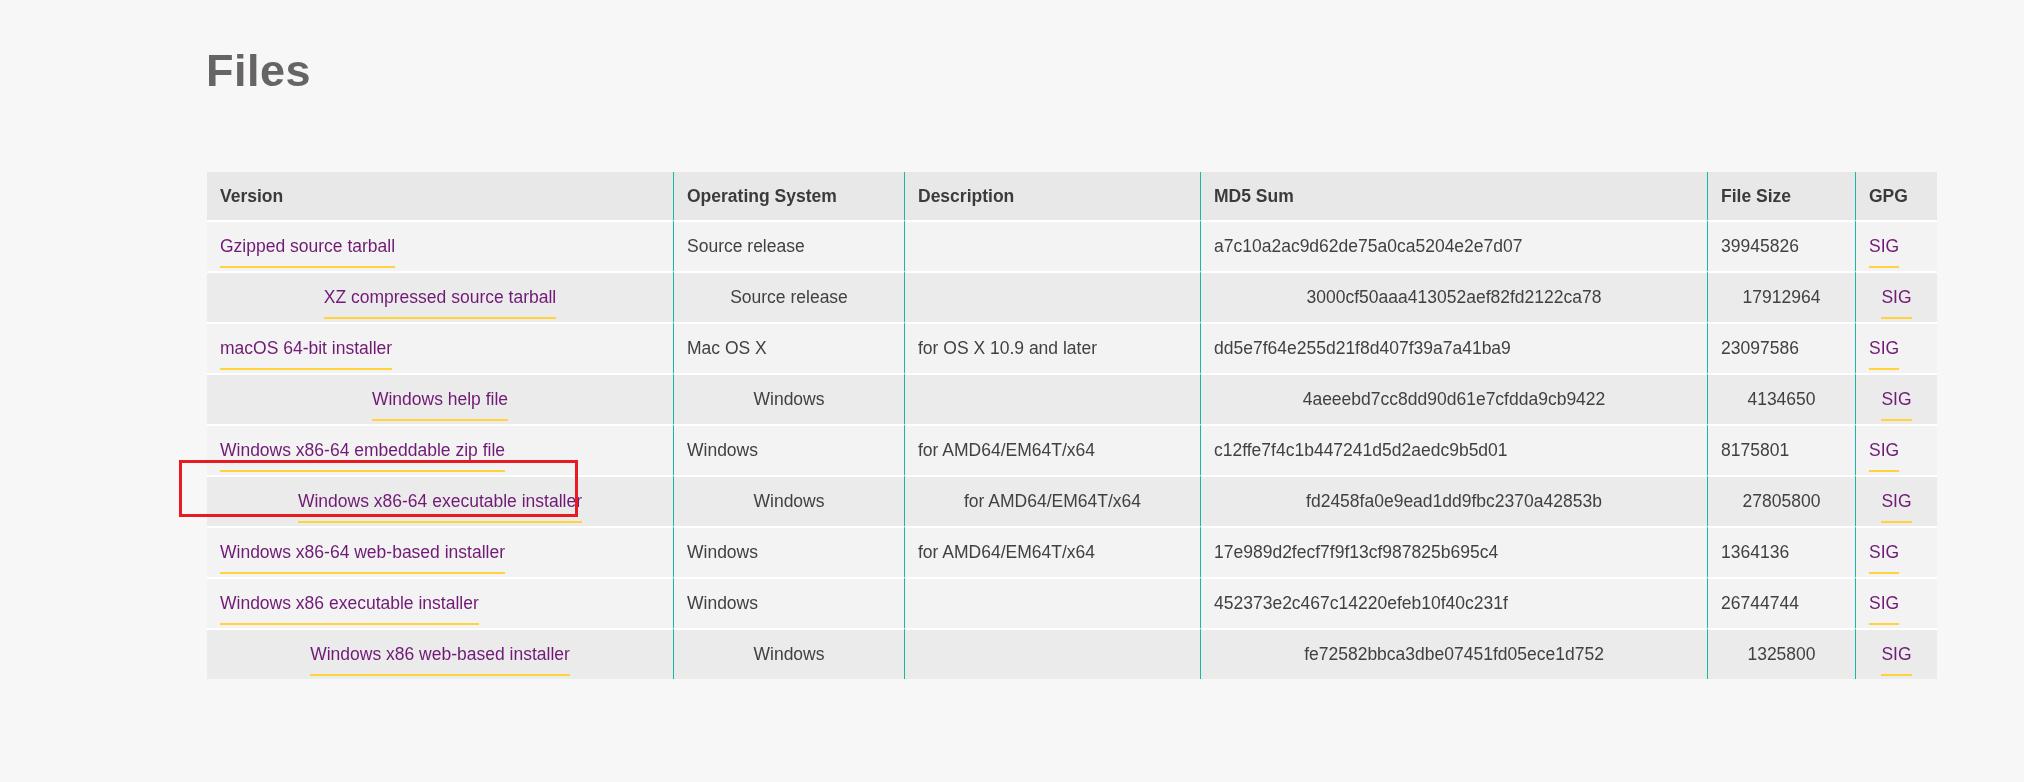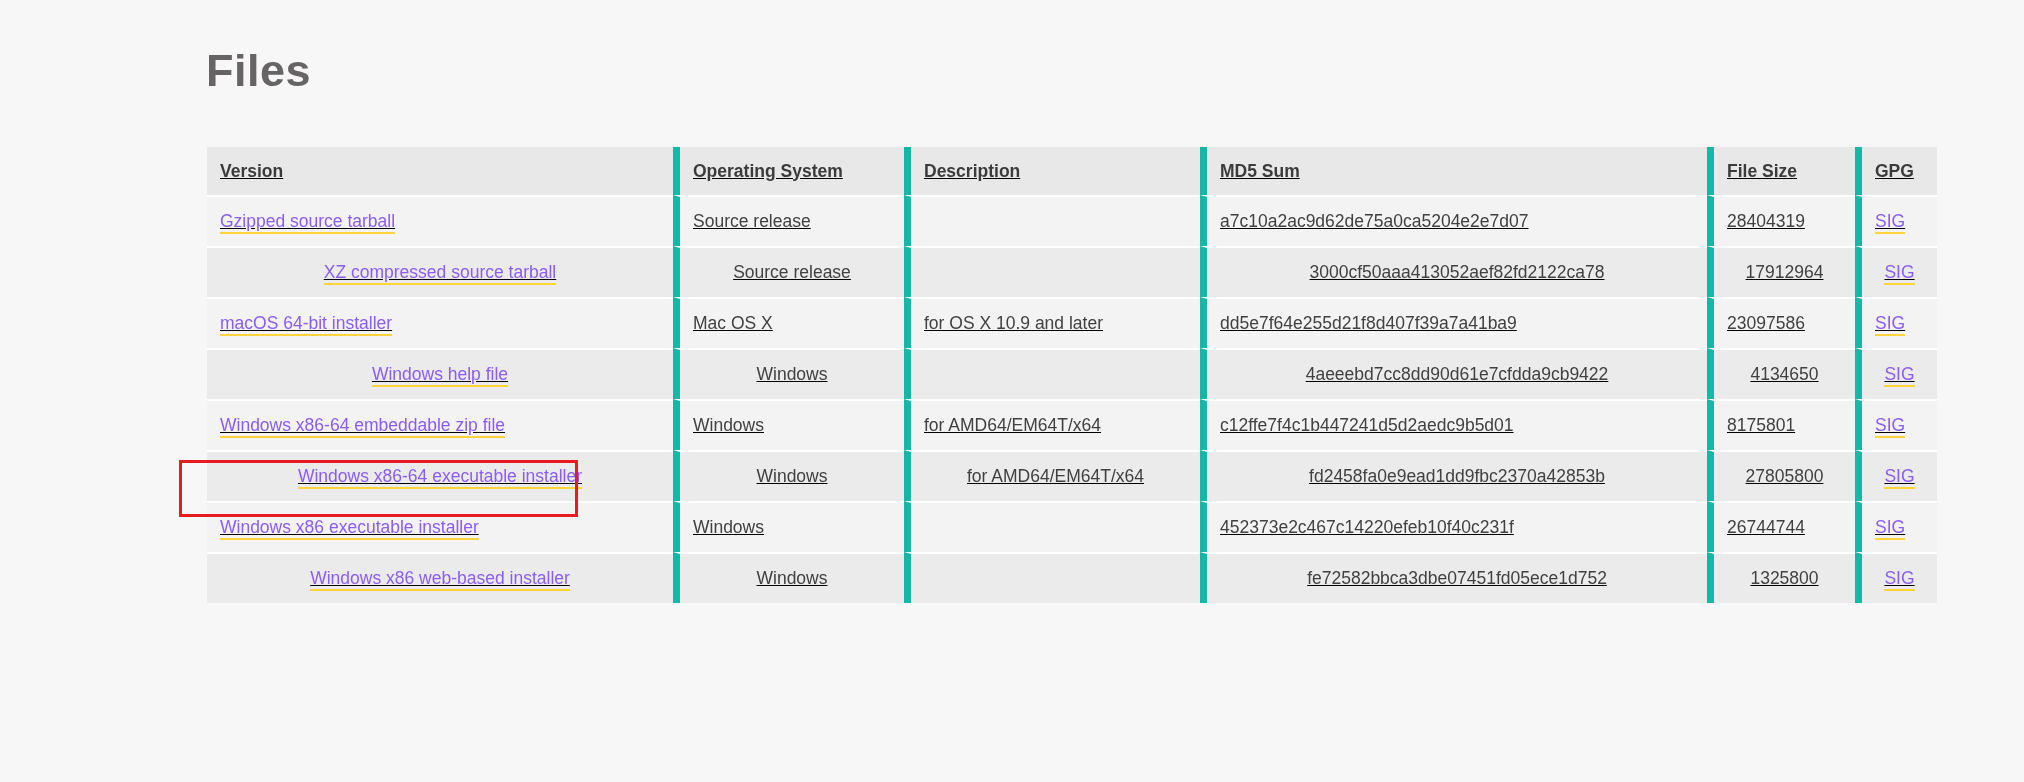--- a/index.html
+++ b/index.html
@@ -9,21 +9,21 @@
     font-family:"Liberation Sans","DejaVu Sans",sans-serif;
     overflow:hidden;
   }
   .page{position:relative;width:2024px;height:782px;}
   .page-title{
     position:absolute;left:206px;top:48px;
     margin:0;
     font-size:45px;font-weight:700;color:#666465;
     letter-spacing:0.5px;line-height:1;
   }
-  .table-wrap{position:absolute;left:207px;top:147px;text-decoration:underline;}
+  .table-wrap{position:absolute;left:207px;top:172px;}
   table.files{
     border-collapse:separate;border-spacing:0;
     table-layout:fixed;width:1730px;
     font-size:17.5px;color:#414141;
   }
   col.c-version{width:466px;}
   col.c-os{width:231px;}
   col.c-desc{width:296px;}
   col.c-md5{width:507px;}
   col.c-size{width:148px;}
@@ -35,28 +35,28 @@
     vertical-align:middle;
     white-space:nowrap;
     overflow:hidden;
   }
   th{
     height:48px;
     background:#e8e8e8;
     font-weight:700;color:#3b3b3b;
   }
   td{height:51px;border-top:2px solid #ffffff;}
-  th + th, td + td{border-left:7px solid #14b8a6;}
+  th + th, td + td{border-left:1px solid #14b8a6;}
   tr.row-odd td{background:#f3f3f3;}
   tr.row-even td{background:#ebebeb;text-align:center;}
   a.tbl-link{
-    color:#8b5cf6;
+    color:#701a75;
     text-decoration:none;
     border-bottom:2px solid #ffd43b;
-    padding-bottom:1px;
+    padding-bottom:10px;
     cursor:pointer;
   }
   .highlight-box{
     position:absolute;
     left:179px;top:460px;
     width:399px;height:57px;
     border:3px solid #e81b23;
     box-sizing:border-box;
     pointer-events:none;
     background:transparent;
@@ -90,21 +90,21 @@
         </tr>
       </thead>
       <tbody id="rows-body">
           <tr class="row-odd">
       <td>
         <a class="tbl-link">Gzipped source tarball</a>
       </td>
       <td>Source release</td>
       <td></td>
       <td>a7c10a2ac9d62de75a0ca5204e2e7d07</td>
-      <td>28404319</td>
+      <td>39945826</td>
       <td>
         <a class="tbl-link">SIG</a>
       </td>
     </tr>
           <tr class="row-even">
       <td>
         <a class="tbl-link">XZ compressed source tarball</a>
       </td>
       <td>Source release</td>
       <td></td>
@@ -157,20 +157,32 @@
       <td>Windows</td>
       <td>for AMD64/EM64T/x64</td>
       <td>fd2458fa0e9ead1dd9fbc2370a42853b</td>
       <td>27805800</td>
       <td>
         <a class="tbl-link">SIG</a>
       </td>
     </tr>
           <tr class="row-odd">
       <td>
+        <a class="tbl-link">Windows x86-64 web-based installer</a>
+      </td>
+      <td>Windows</td>
+      <td>for AMD64/EM64T/x64</td>
+      <td>17e989d2fecf7f9f13cf987825b695c4</td>
+      <td>1364136</td>
+      <td>
+        <a class="tbl-link">SIG</a>
+      </td>
+    </tr>
+          <tr class="row-odd">
+      <td>
         <a class="tbl-link">Windows x86 executable installer</a>
       </td>
       <td>Windows</td>
       <td></td>
       <td>452373e2c467c14220efeb10f40c231f</td>
       <td>26744744</td>
       <td>
         <a class="tbl-link">SIG</a>
       </td>
     </tr>

